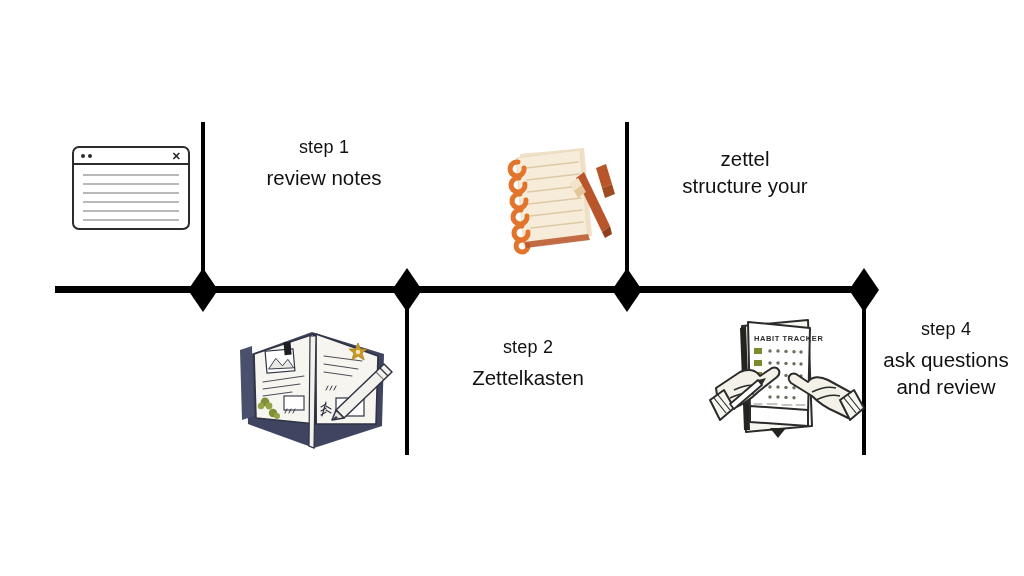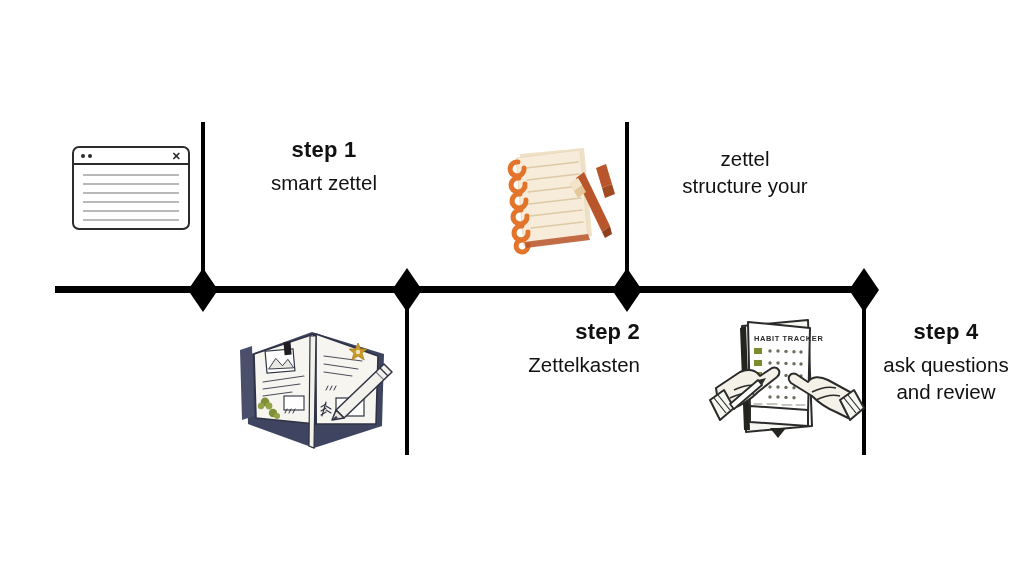--- a/index.html
+++ b/index.html
@@ -58,37 +58,37 @@
   #diamond-2 { left: 392px; top: 268px; }
   #diamond-3 { left: 612px; top: 268px; }
   #diamond-4 { left: 849px; top: 268px; }
 
   
   .caption {
     position: absolute;
     text-align: center;
   }
   .caption .step-title {
-    font-size: 22px;
-    font-weight: bold;
+    font-size: 18px;
+    font-weight: normal;
     letter-spacing: 0.2px;
     line-height: 1.28;
     margin: 0 0 5px 0;
     color: #111111;
   }
   .caption .step-desc {
     font-size: 20.5px;
     font-weight: normal;
     line-height: 1.33;
     margin: 0;
     color: #111111;
   }
 
   #caption-1 { left: 213px; top: 136px; width: 222px; }
-  #caption-2 { left: 416px; top: 318px; width: 224px; text-align: right; }
+  #caption-2 { left: 416px; top: 336px; width: 224px; }
   #caption-3 { left: 636px; top: 145px; width: 218px; }
   #caption-4 { left: 860px; top: 318px; width: 172px; text-align: center; }
 
   
   #illus-browser {
     position: absolute;
     left: 72px;
     top: 146px;
     width: 118px;
     height: 84px;
@@ -201,21 +201,21 @@
         <div class="bw-line"></div>
         <div class="bw-line"></div>
         <div class="bw-line"></div>
         <div class="bw-line"></div>
       </div>
     </div>
   </div>
 
   <div class="caption" id="caption-1">
     <p class="step-title">step 1</p>
-    <p class="step-desc">smart zettel</p>
+    <p class="step-desc">review notes</p>
   </div>
 
   <div id="illus-journal">
     <svg width="168" height="140" viewBox="0 0 168 140" xmlns="http://www.w3.org/2000/svg">
 
       <g>
         <path d="M14 44 L80 20 L152 42 L150 114 L82 136 L16 112 Z" fill="#3f4460"></path>
         <path d="M8 38 L20 34 L22 104 L10 108 Z" fill="#4a4f6b"></path>
       </g>
 

